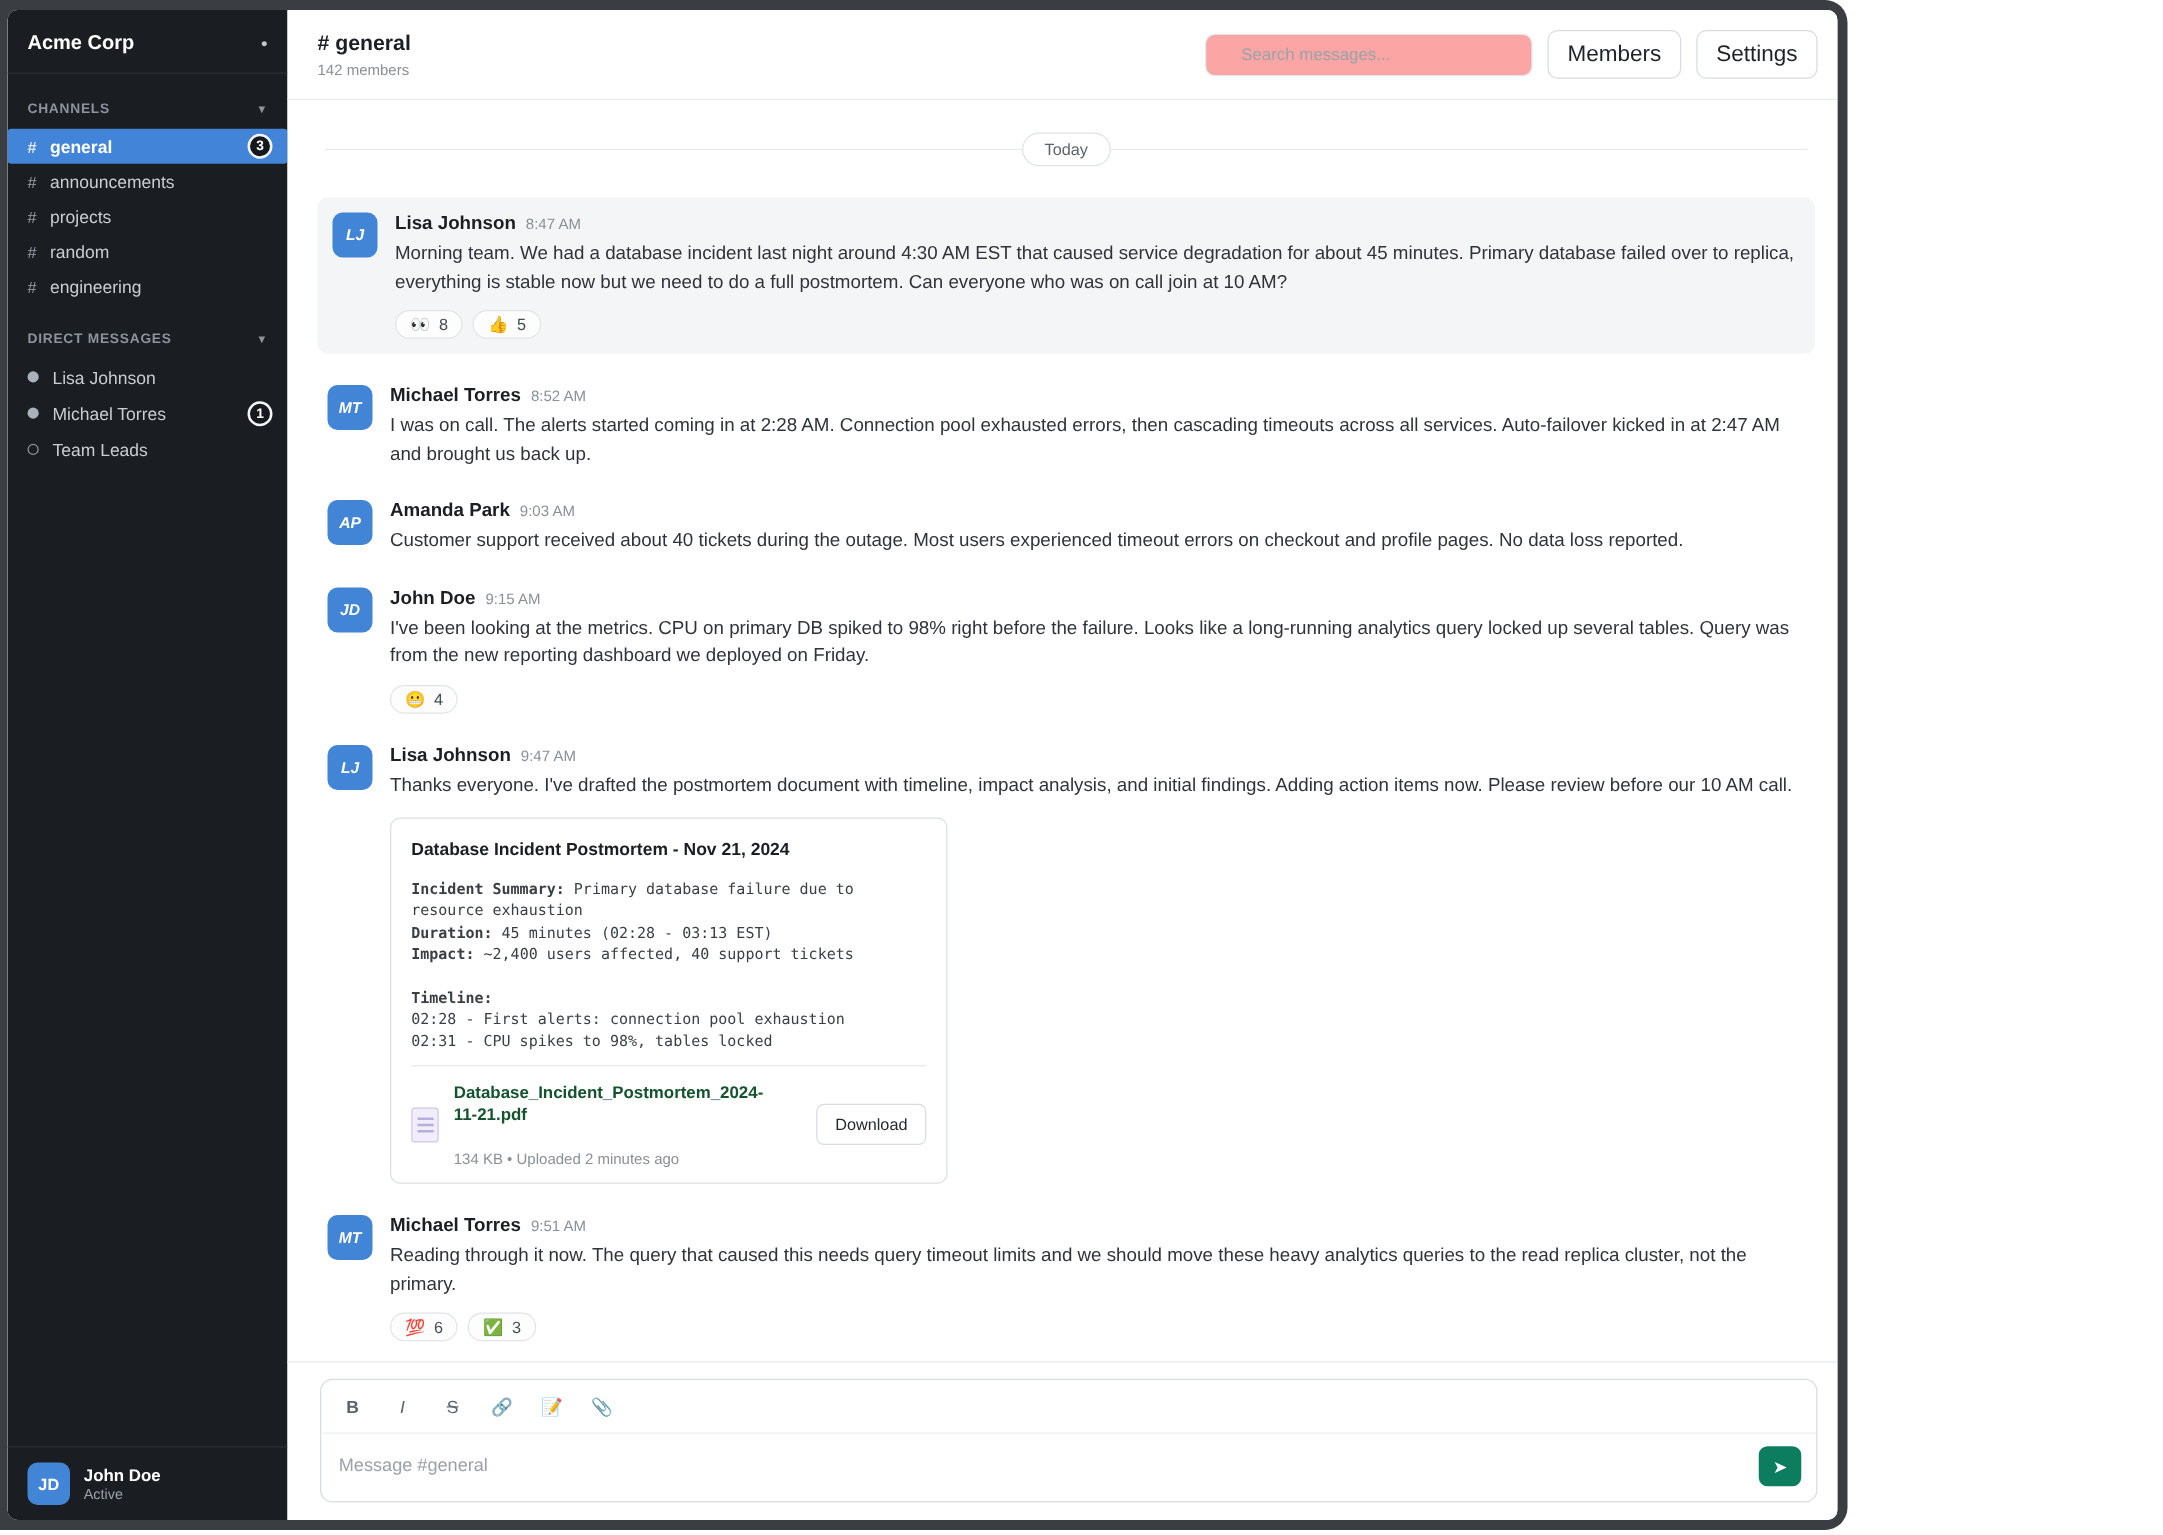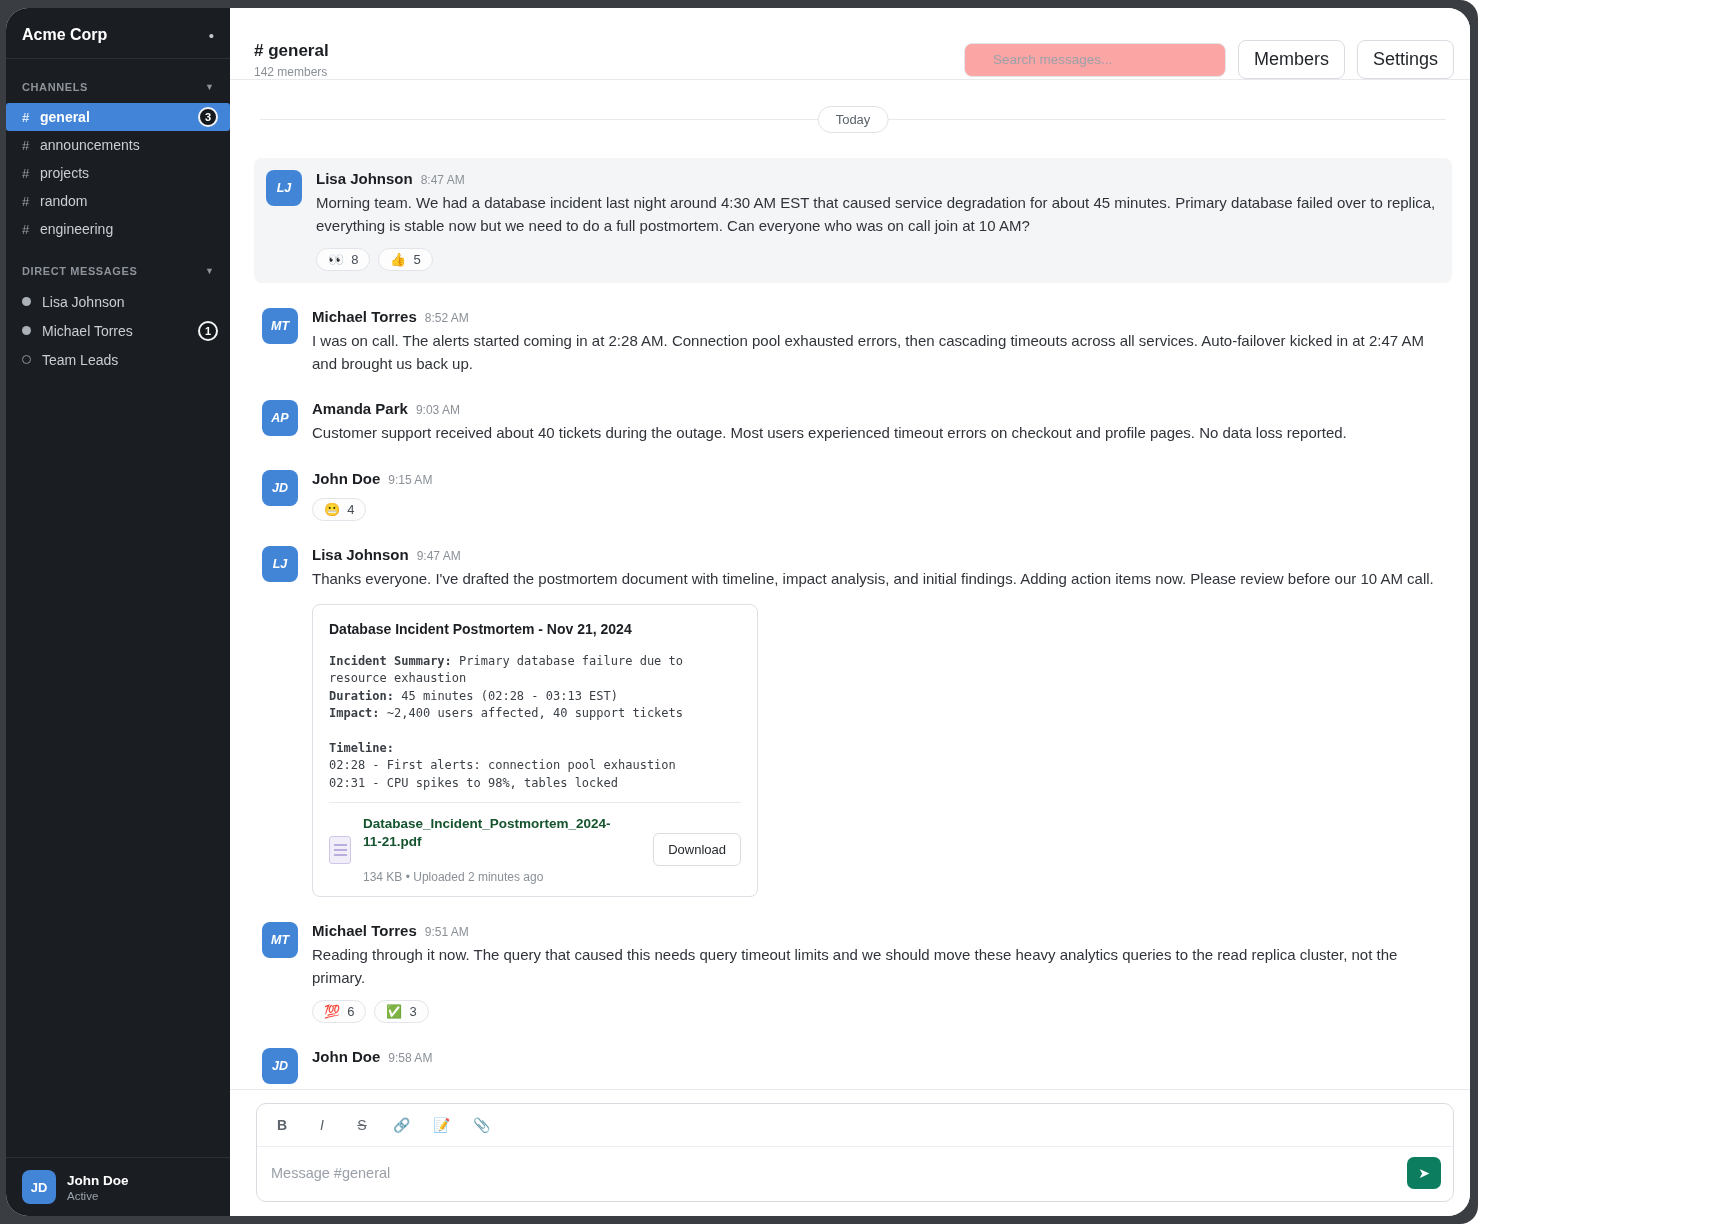--- a/index.html
+++ b/index.html
@@ -3,21 +3,21 @@
 <meta charset="utf-8">
 <style>
   * { margin:0; padding:0; box-sizing:border-box; }
   html,body { width:1730px; height:1228px; background:#ffffff; overflow:hidden;
               font-family:"Liberation Sans", sans-serif; }
 
   
   .frame { position:absolute; left:0; top:0; width:1478px; height:1224px;
            background:#3a3d42; border-radius:0 18px 18px 0; }
   .window { position:absolute; left:6px; top:8px; right:8px; bottom:8px;
-            background:#ffffff; border-radius:22px; overflow:hidden;
+            background:#ffffff; border-radius:8px; overflow:hidden;
             display:flex; }
 
   
   .sidebar { width:224px; background:#1a1d21; color:#c9ced4; display:flex;
              flex-direction:column; flex-shrink:0; }
   .ws-row { display:flex; align-items:center; justify-content:space-between;
             padding:18px 16px 14px 16px; }
   .ws-name { color:#ffffff; font-weight:bold; font-size:16px; }
   .ws-dot { color:#c2c7cd; font-size:15px; }
   .side-divider { border-top:1px solid #2c2f34; margin:0; }
@@ -45,21 +45,21 @@
   .profile { border-top:1px solid #2c2f34; display:flex; align-items:center;
              gap:11px; padding:12px 16px; }
   .avatar { background:#4285d6; color:#fff; font-weight:bold; border-radius:8px;
             display:flex; align-items:center; justify-content:center; flex-shrink:0; }
   .profile .avatar { width:34px; height:34px; font-size:13px; }
   .profile-name { color:#ffffff; font-size:13.5px; font-weight:bold; }
   .profile-status { color:#9aa2ab; font-size:11.5px; margin-top:2px; }
 
   
   .main { flex:1; display:flex; flex-direction:column; background:#fff; min-width:0; }
-  .chat-header { height:72px; display:flex; align-items:flex-end; padding:0 16px 0 24px;
+  .chat-header { height:72px; display:flex; align-items:center; padding:0 16px 0 24px;
                  border-bottom:1px solid #e8eaed; flex-shrink:0; }
   .chat-title { font-size:17px; font-weight:bold; color:#1b1e22; }
   .chat-sub { font-size:12px; color:#8a9097; margin-top:4px; }
   .header-right { margin-left:auto; display:flex; align-items:center; gap:12px; }
   .search-input { width:262px; height:34px; background:#fca5a5; border:1px solid #e3e5e9;
                   border-radius:8px; padding:0 28px; font-size:13.5px; color:#3a3f45;
                   font-family:"Liberation Sans", sans-serif; outline:none; }
   .search-input::placeholder { color:#9ba1a9; }
   .hdr-btn { background:#ffffff; border:1px solid #d9dce1; border-radius:8px;
              padding:8px 15px; font-size:18px; color:#1f2328; cursor:pointer;
@@ -288,20 +288,21 @@
     </div>
   </div>
 
   <div class="msg">
     <div class="avatar">JD</div>
     <div class="msg-body">
       <div class="msg-head">
         <span class="msg-name">John Doe</span>
         <span class="msg-time">9:15 AM</span>
       </div>
+      <div class="msg-text">I've been looking at the metrics. CPU on primary DB spiked to 98% right before the failure. Looks like a long-running analytics query locked up several tables. Query was from the new reporting dashboard we deployed on Friday.</div>
 
       <div class="reactions">
                   <div class="reaction">
                     <span class="emj">😬</span>
                     <span>4</span>
                   </div>
                 </div>
     </div>
   </div>
 

